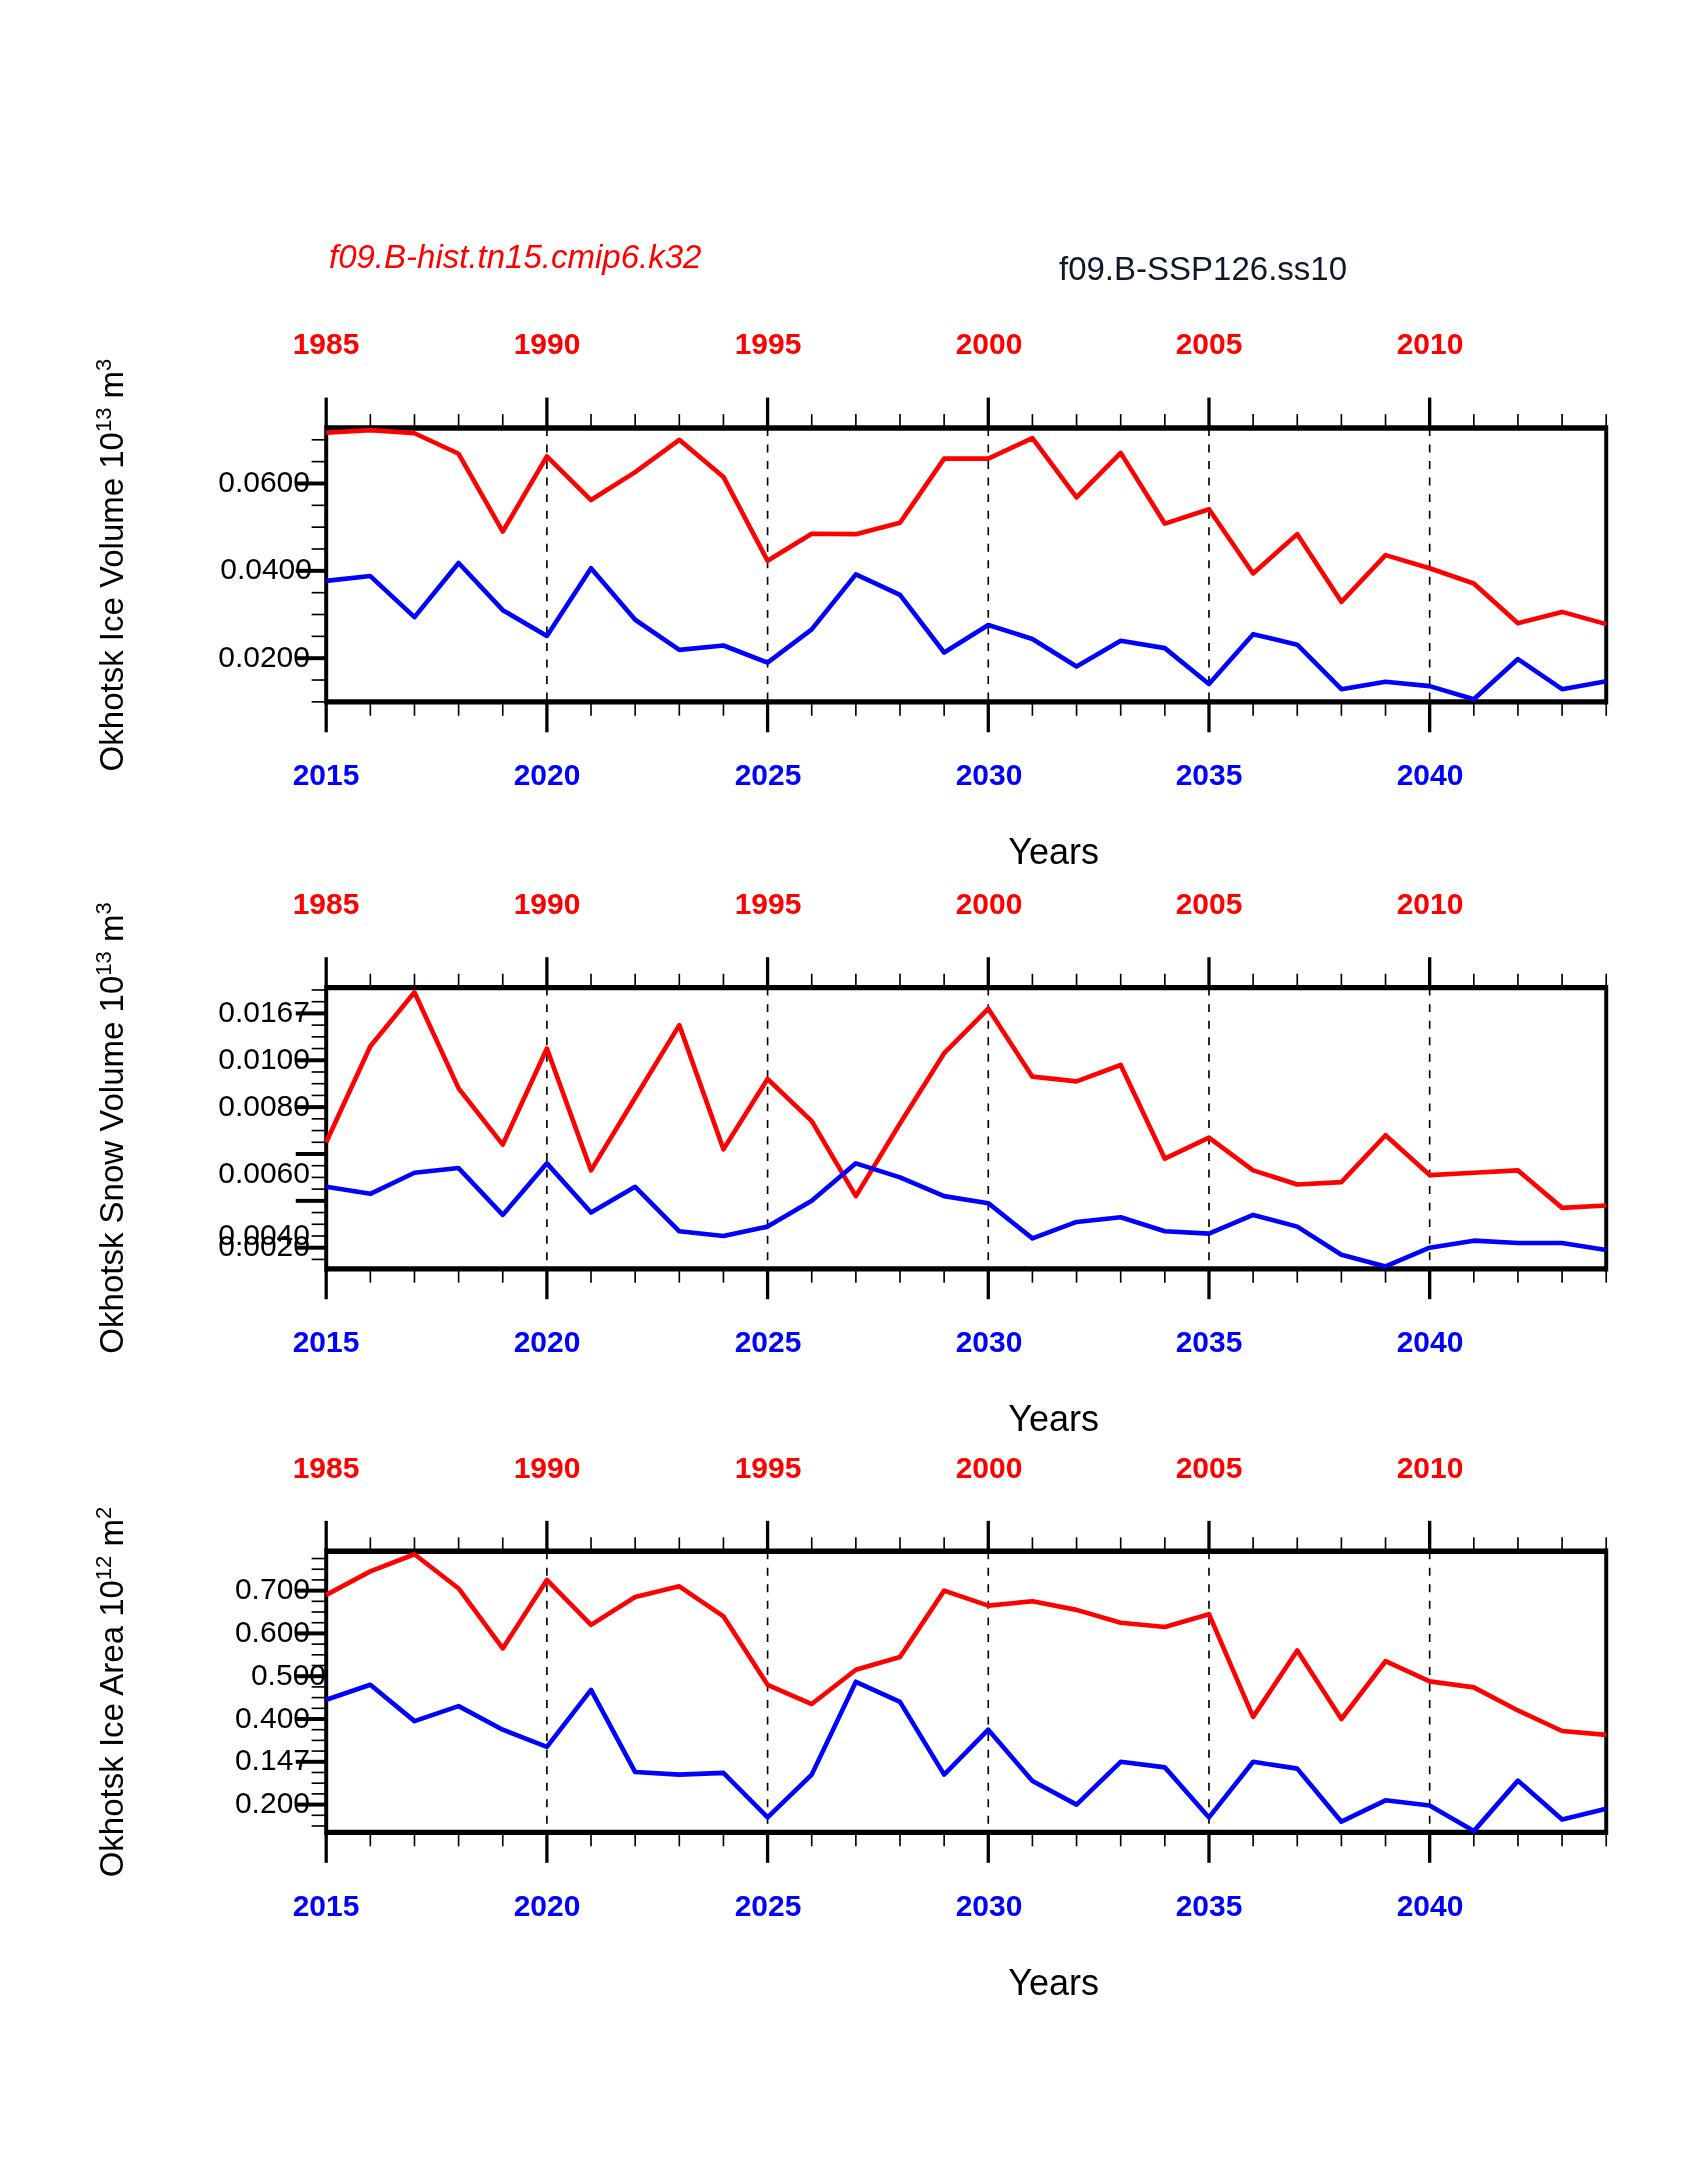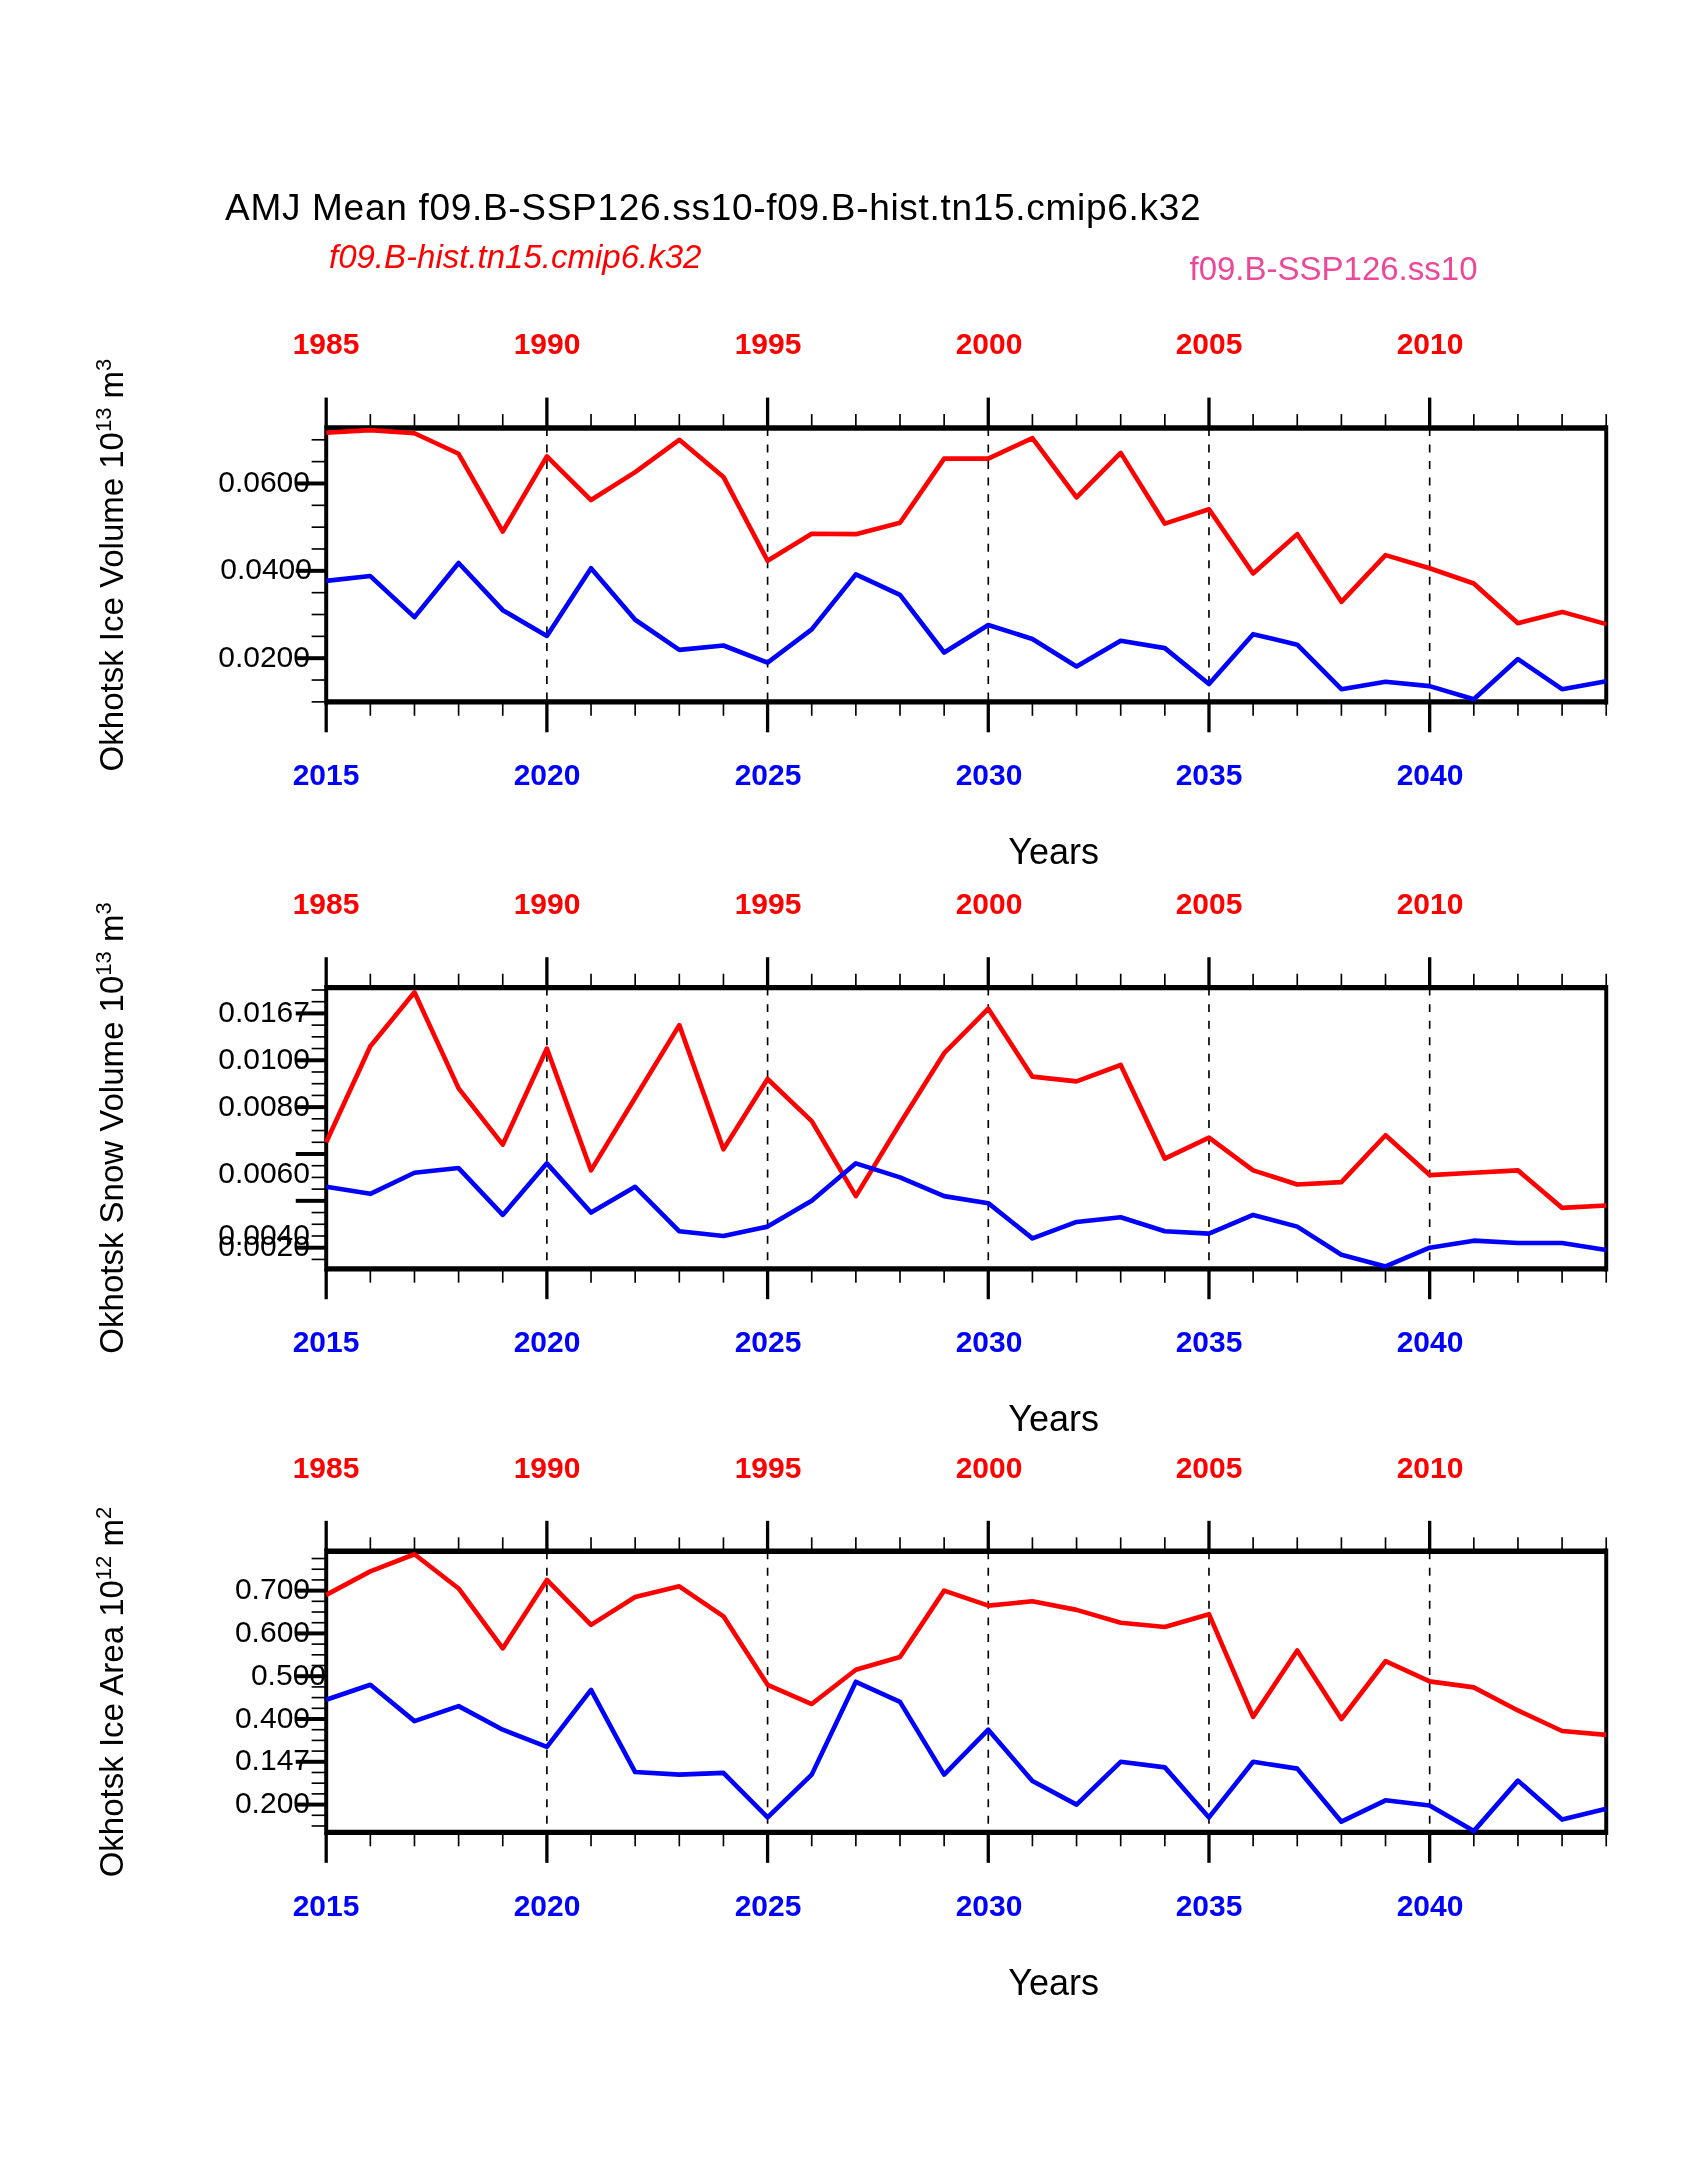--- a/index.html
+++ b/index.html
@@ -12,23 +12,22 @@
   .ytick-label{font-size:30px;color:#000;width:159px;text-align:right;white-space:nowrap;}
   .years-label{font-size:36px;color:#000;width:265px;text-align:right;}
   .ylab{font-size:33px;color:#000;text-align:center;white-space:nowrap;transform:rotate(-90deg);}
   .ylab sup{font-size:22px;}
   svg{position:absolute;left:0;top:0;}
 </style>
 </head>
 <body>
 
 <div id="page">
-  <div class="abs" id="plot-title" style="left:225px;top:187px;">AMJ Mean f09.B-SSP126.ss10-f09.B-hist.tn15.cmip6.k32</div>
   <div class="abs legend-label" style="left:329px;top:238px;color:#ff0000;font-style:italic;">f09.B-hist.tn15.cmip6.k32</div>
-  <div class="abs legend-label" style="left:1059px;top:250px;width:549px;text-align:center;color:#ec4899;">f09.B-SSP126.ss10</div>
+  <div class="abs legend-label" style="left:1059px;top:250px;width:549px;text-align:left;color:#0f172a;">f09.B-SSP126.ss10</div>
   <div id="panels"></div>
 <svg width="1687" height="2183" viewBox="0 0 2550 3300">
       <line x1="826.6206896551724" y1="647" x2="826.6206896551724" y2="1061" stroke="#000000" stroke-width="2.5" stroke-dasharray="12 13"></line>
       <line x1="1160.2413793103449" y1="647" x2="1160.2413793103449" y2="1061" stroke="#000000" stroke-width="2.5" stroke-dasharray="12 13"></line>
       <line x1="1493.8620689655172" y1="647" x2="1493.8620689655172" y2="1061" stroke="#000000" stroke-width="2.5" stroke-dasharray="12 13"></line>
       <line x1="1827.4827586206898" y1="647" x2="1827.4827586206898" y2="1061" stroke="#000000" stroke-width="2.5" stroke-dasharray="12 13"></line>
       <line x1="2161.1034482758623" y1="647" x2="2161.1034482758623" y2="1061" stroke="#000000" stroke-width="2.5" stroke-dasharray="12 13"></line>
       <line x1="493" y1="601" x2="493" y2="647" stroke="#000000" stroke-width="5"></line>
       <line x1="493" y1="1061" x2="493" y2="1107" stroke="#000000" stroke-width="5"></line>
       <line x1="559.7241379310344" y1="626" x2="559.7241379310344" y2="647" stroke="#000000" stroke-width="2.5"></line>

